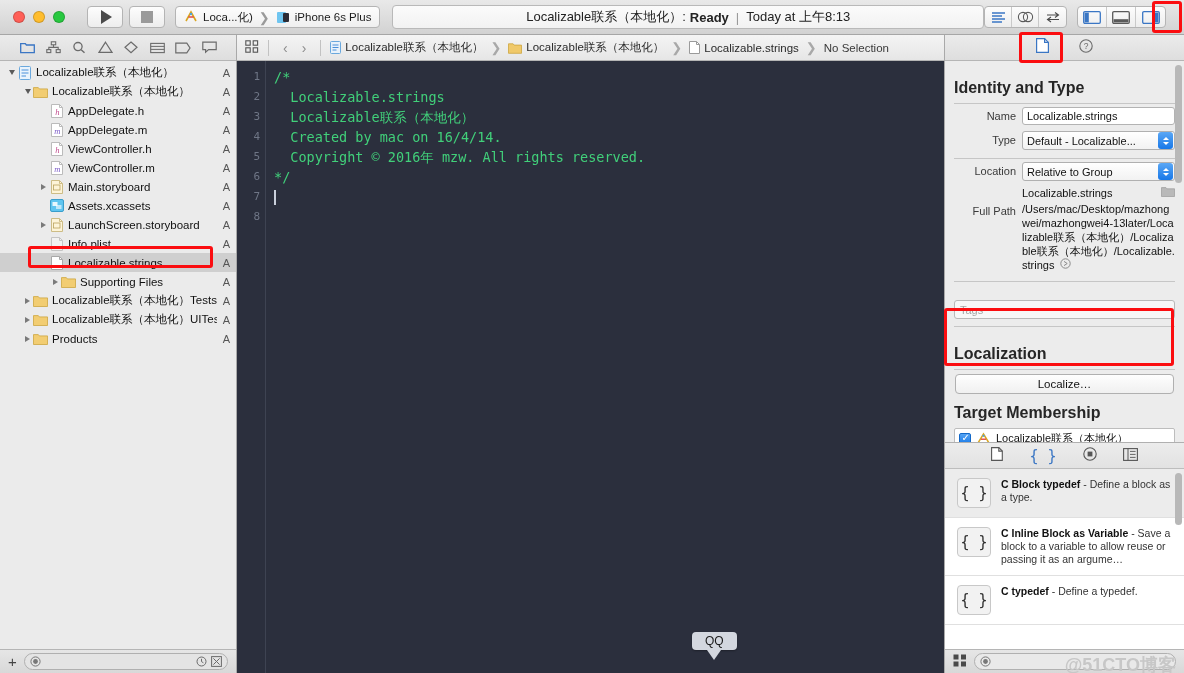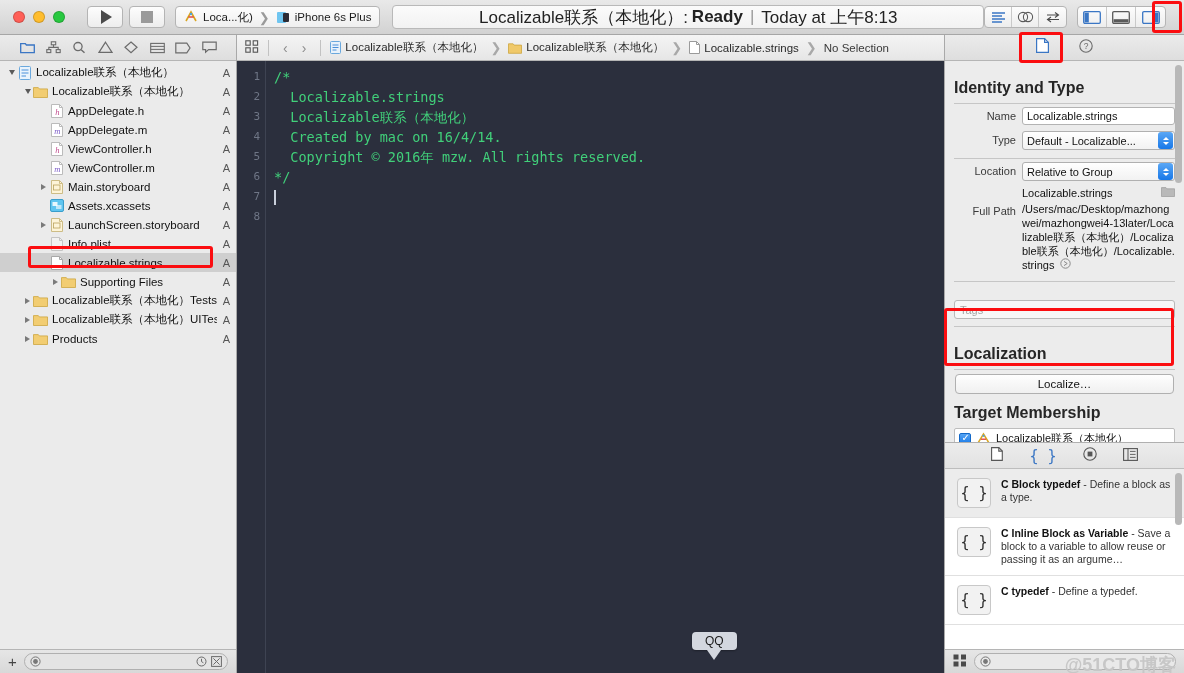--- a/index.html
+++ b/index.html
@@ -44,21 +44,21 @@
   }
   .scheme-sep { color: #9a9a9a; font-size: 13px; margin: 0 1px; }
   .icon-xcodeproj { width: 14px; height: 14px; position: relative; flex: 0 0 14px;}
   .icon-sim { width: 14px; height: 13px; flex: 0 0 14px; position: relative; }
 
   .status-box {
     margin-left: 12px; flex: 1 1 auto; height: 24px;
     background: linear-gradient(to bottom,#fbfbfb,#f2f2f2);
     border: 1px solid #b9b9b9; border-radius: 4px;
     display: flex; align-items: center; justify-content: center;
-    font-size: 17px; color: #222; gap: 0px;
+    font-size: 13px; color: #222; gap: 0px;
     max-width: 592px;
   }
   .status-box .bold { font-weight: bold; }
   .status-sep { color: #999; margin: 0 7px; }
 
   .tb-right { margin-left: auto; display: flex; align-items: center; gap: 10px; padding-right: 10px; }
   .seg {
     display: flex; background: linear-gradient(to bottom,#fdfdfd,#ededed);
     border: 1px solid #b4b4b4; border-radius: 4px; height: 22px; overflow: hidden;
   }

